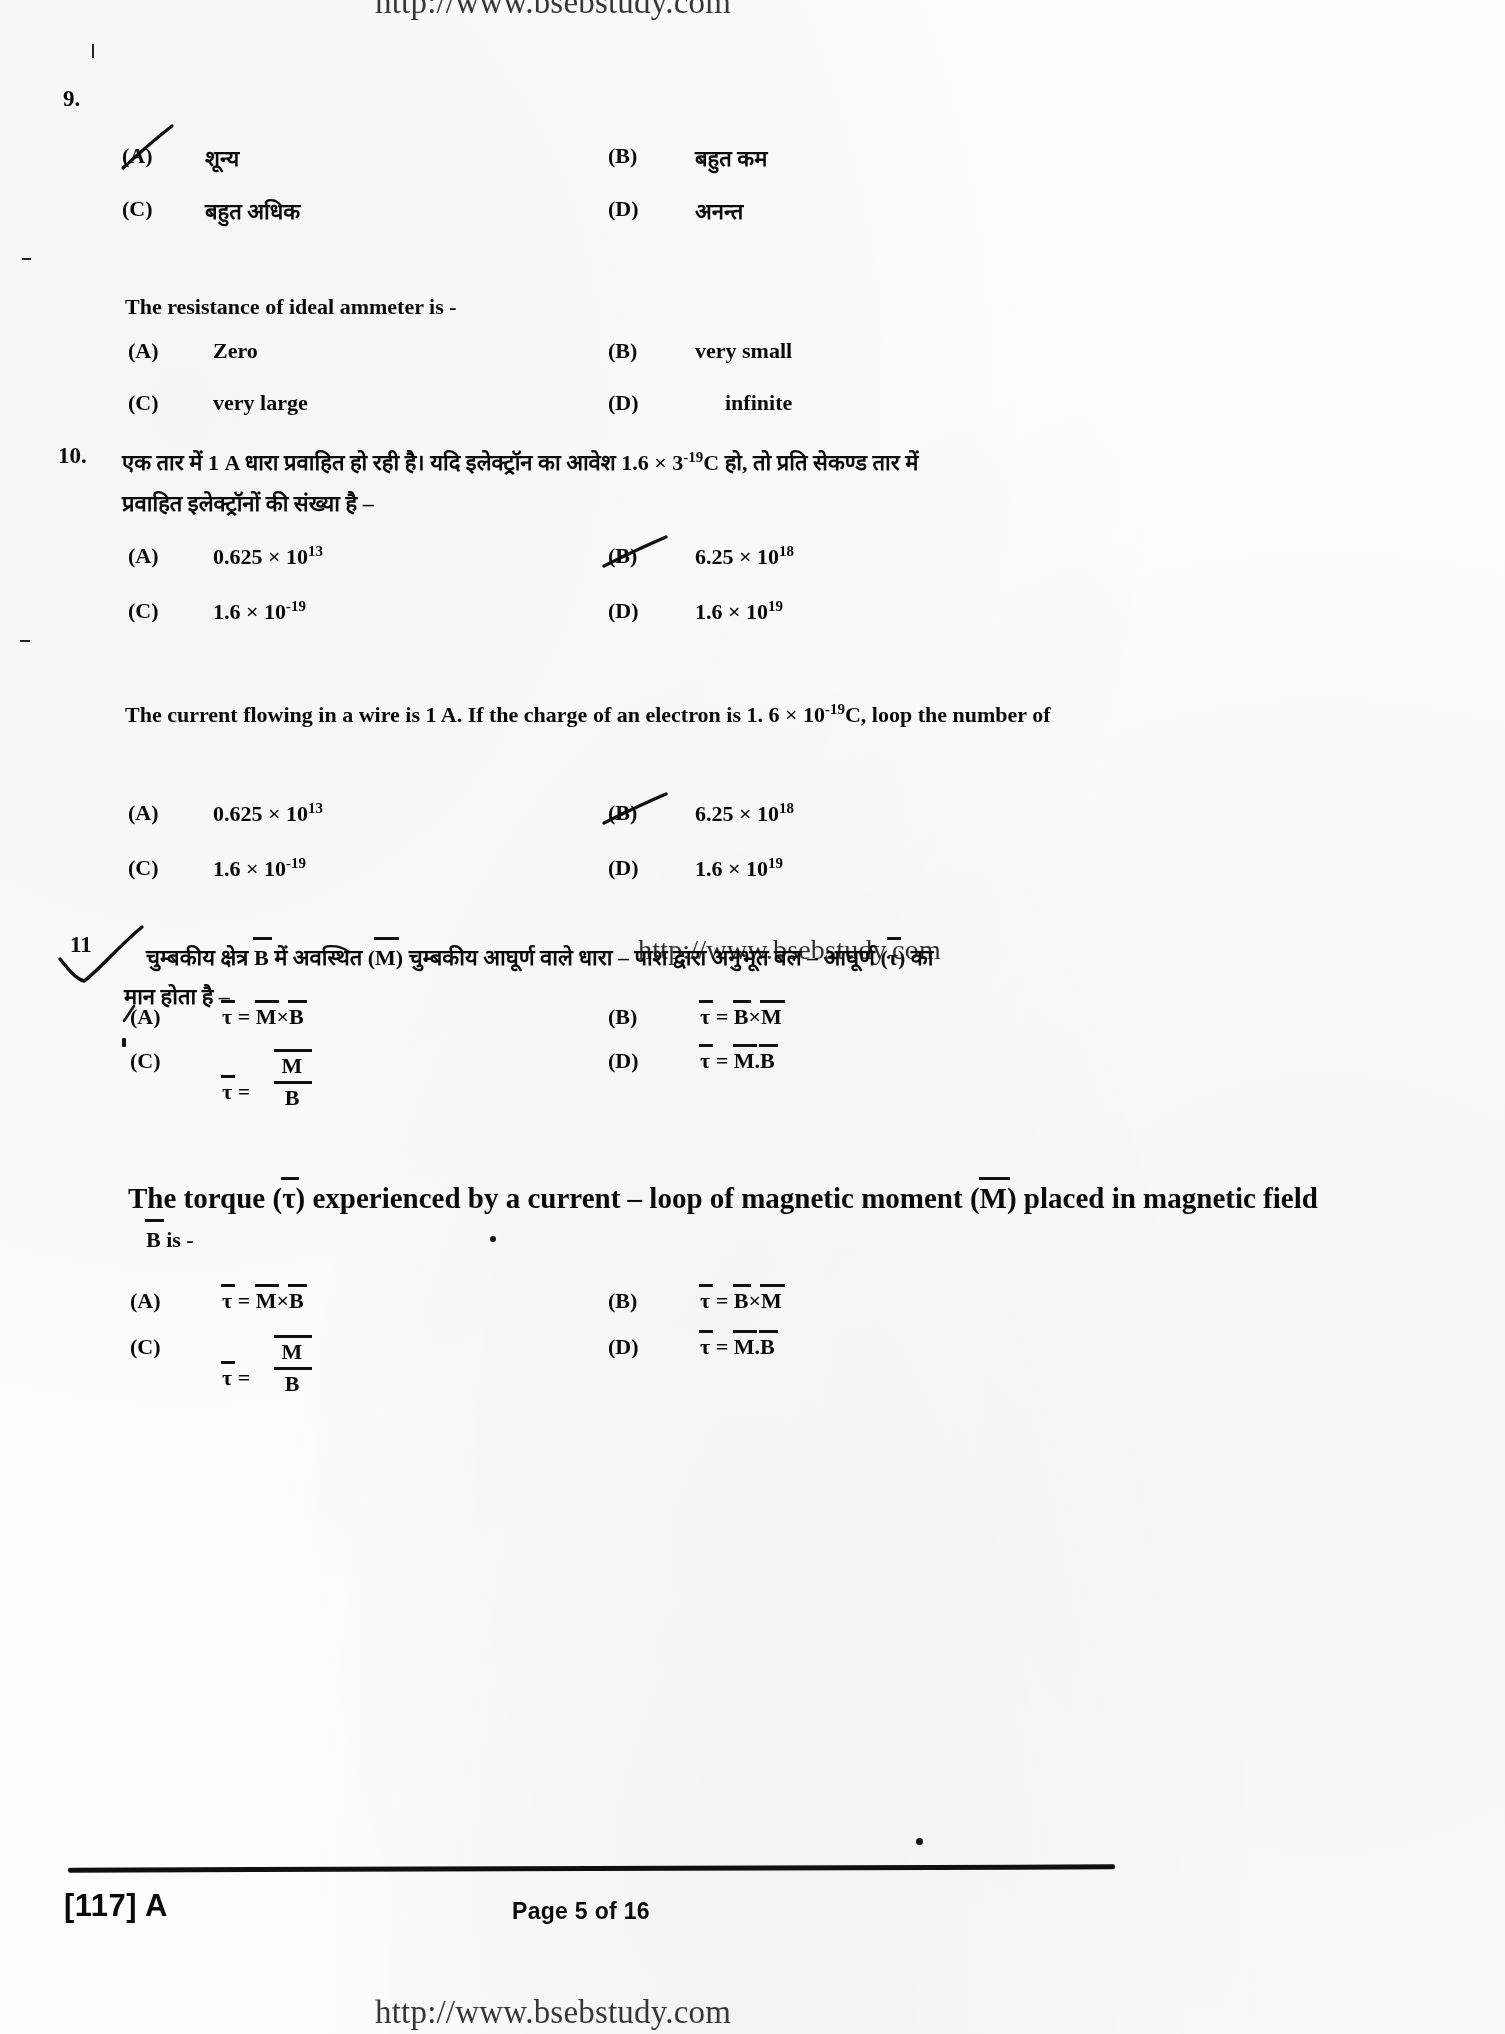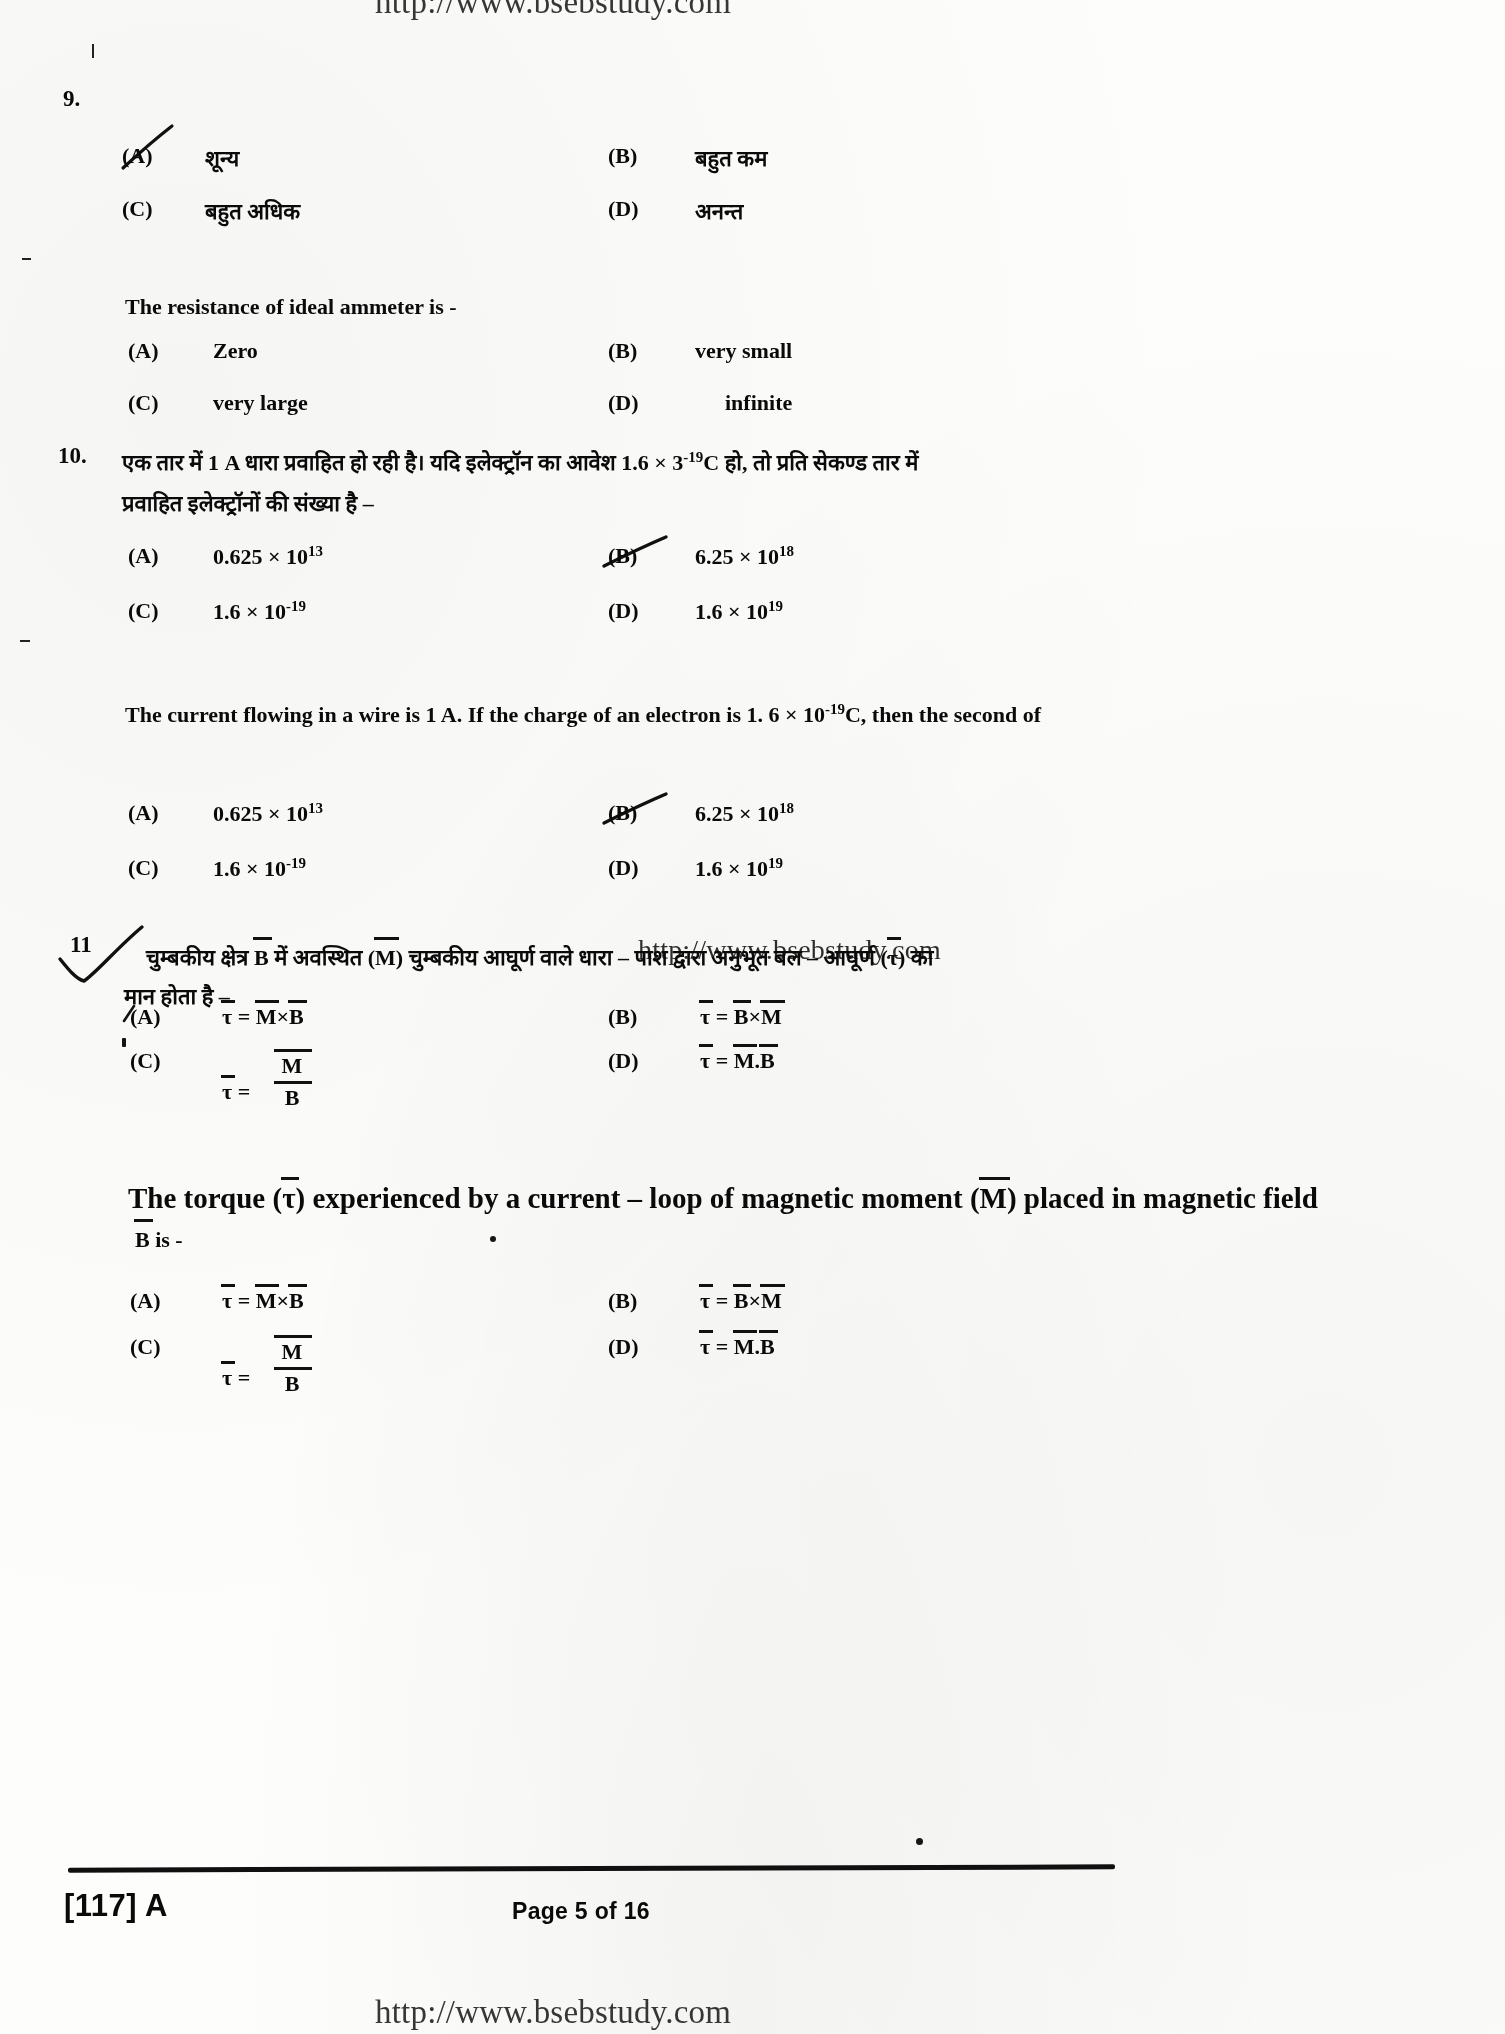--- a/index.html
+++ b/index.html
@@ -232,21 +232,21 @@
   <div class="opt-text" style="left:213px; top:598px;">
     <span>1.6 × 10</span><sup>-19</sup>
   </div>
 
   <div class="opt-label" style="left:608px; top:598px;">(D)</div>
   <div class="opt-text" style="left:695px; top:598px;">
     <span>1.6 × 10</span><sup>19</sup>
   </div>
 
   <div class="stem en" style="left:125px; top:692px; white-space:nowrap; font-size:22px;">
-    <span>The current flowing in a wire is 1 A. If the charge of an electron is 1. 6 × 10</span><sup>-19</sup><span>C, then the second of</span>
+    <span>The current flowing in a wire is 1 A. If the charge of an electron is 1. 6 × 10</span><sup>-19</sup><span>C, loop the number of</span>
   </div>
 
 
   <div class="opt-label" style="left:128px; top:800px;">(A)</div>
   <div class="opt-text" style="left:213px; top:800px;">
     <span>0.625 × 10</span><sup>13</sup>
   </div>
 
   <div class="pen" style="left:600px; top:793px;">
     <svg width="80" height="40" viewBox="0 0 80 40">
@@ -318,21 +318,21 @@
   <div class="opt-text" style="left:700px; top:1047px;">
     <span class="vec">τ</span>
     <span>=</span>
     <span class="vec">M</span><span>.</span><span class="vec">B</span>
   </div>
 
   <div class="stem en" style="left:128px; top:1180px; white-space:nowrap; font-size:29px;">
     <span>The torque (</span><span class="vec">τ</span><span>) experienced by a current – loop of magnetic moment (</span><span class="vec">M</span><span>) placed in magnetic field</span>
   </div>
 
-  <div class="stem en" style="left:135px; top:1222px; font-size:22px;">
+  <div class="stem en" style="left:146px; top:1222px; font-size:22px;">
     <span class="vec">B</span>
     <span>is -</span>
   </div>
 
   <div class="opt-label" style="left:130px; top:1288px;">(A)</div>
   <div class="opt-text" style="left:222px; top:1287px;">
     <span class="vec">τ</span>
     <span>=</span>
     <span class="vec">M</span><span>×</span><span class="vec">B</span>
   </div>

